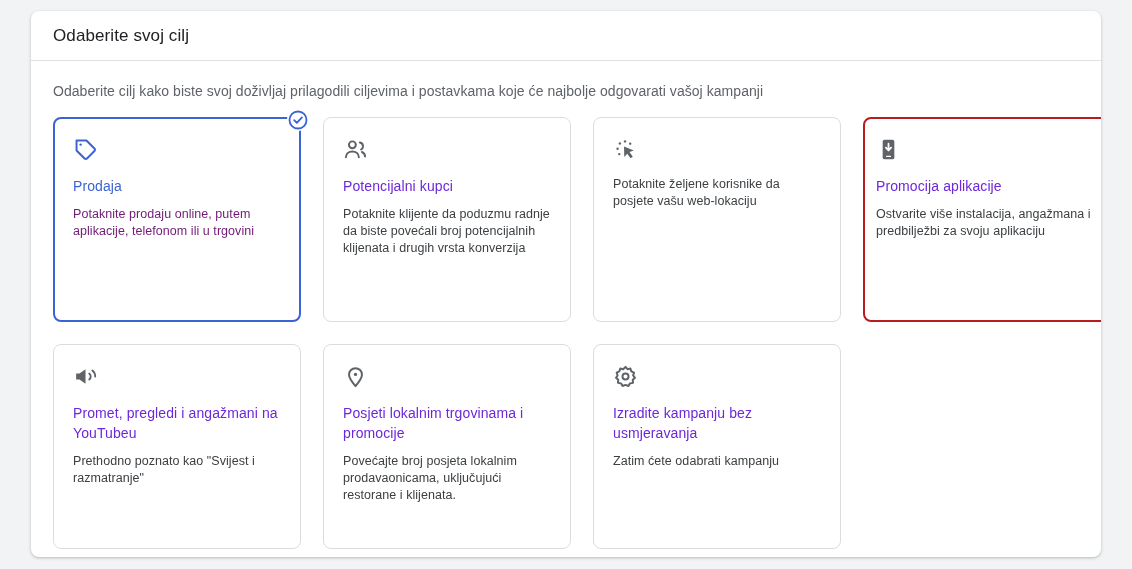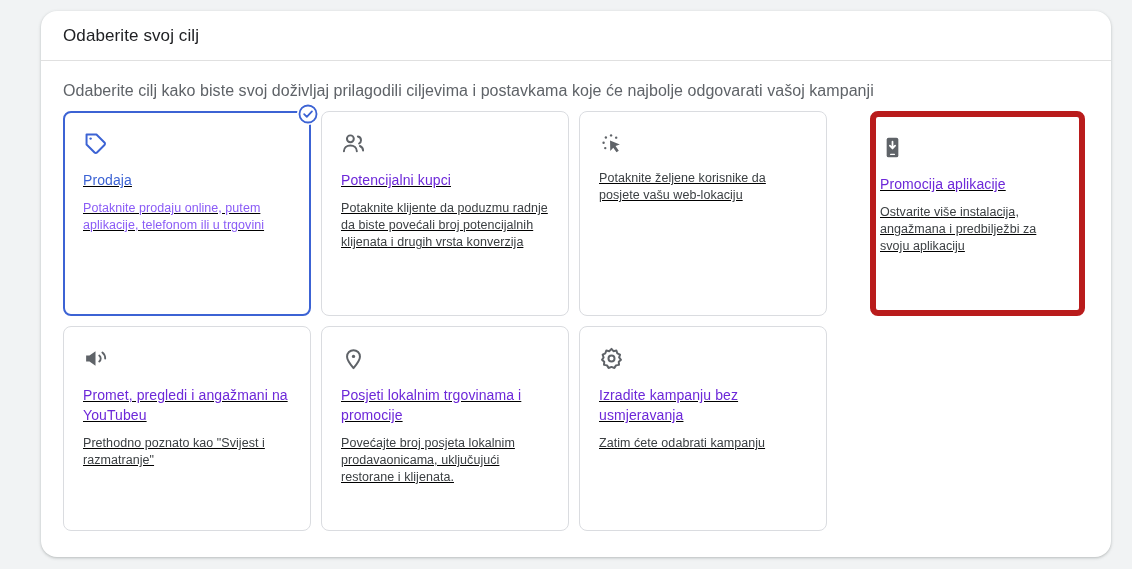--- a/index.html
+++ b/index.html
@@ -10,26 +10,26 @@
     width: 1132px;
     height: 569px;
     background: #f1f3f4;
     font-family: "Liberation Sans", sans-serif;
     -webkit-font-smoothing: antialiased;
     overflow: hidden;
   }
 
   .panel {
     position: absolute;
-    left: 41px;
+    left: 31px;
     top: 11px;
     width: 1070px;
     height: 546px;
     background: #ffffff;
-    border-radius: 16px;
+    border-radius: 8px;
     box-shadow: 0 1px 2px rgba(60,64,67,.18), 0 1px 3px 1px rgba(60,64,67,.10);
     box-sizing: border-box;
     overflow: hidden;
   }
 
   .panel-header {
     height: 50px;
     border-bottom: 1px solid #e0e0e0;
     display: flex;
     align-items: center;
@@ -40,53 +40,51 @@
     font-size: 17px;
     color: #202124;
     letter-spacing: .1px;
   }
 
   .panel-body {
     padding: 20px 22px 0 22px;
   }
 
   .subtitle {
-    font-size: 16px;
+    font-size: 14px;
     color: #5f6368;
     line-height: 20px;
-    margin-bottom: 10px;
+    margin-bottom: 16px;
     letter-spacing: .05px;
   }
 
   .grid {
     display: grid;
     grid-template-columns: repeat(4, 248px);
-    gap: 10px;
+    gap: 22px;
     position: relative;
-    text-decoration: underline;
   }
 
   .card {
     position: relative;
     box-sizing: border-box;
     border: 1px solid #dadce0;
     border-radius: 8px;
     background: #ffffff;
     padding: 18px 19px 16px 19px;
     min-height: 205px;
     cursor: pointer;
   }
   .card.selected {
     border: 2px solid #3c63d4;
     padding: 17px 18px 15px 18px;
   }
   .card.focused {
-    border: 6px solid #b91c1c;
-    padding: 17px 18px 15px 4px;
-    margin-left: 33px;
+    border: 2px solid #b91c1c;
+    padding: 17px 18px 15px 11px;
   }
 
   .card-icon {
     height: 26px;
     display: flex;
     align-items: center;
     margin-bottom: 14px;
   }
   .card-icon svg { display: block; }
 
@@ -99,21 +97,21 @@
   }
   .card.selected .card-title { color: #3c63d4; }
 
   .card-desc {
     font-size: 12.5px;
     line-height: 17px;
     color: #3c4043;
     letter-spacing: .05px;
   }
   .card-desc + .card-desc { margin-top: 14px; }
-  .card.selected .card-desc { color: #8b5cf6; }
+  .card.selected .card-desc { color: #701a75; }
 
   .check-badge {
     position: absolute;
     top: -10px;
     right: -10px;
     width: 22px;
     height: 22px;
     background: #ffffff;
     border-radius: 50%;
     display: flex;

